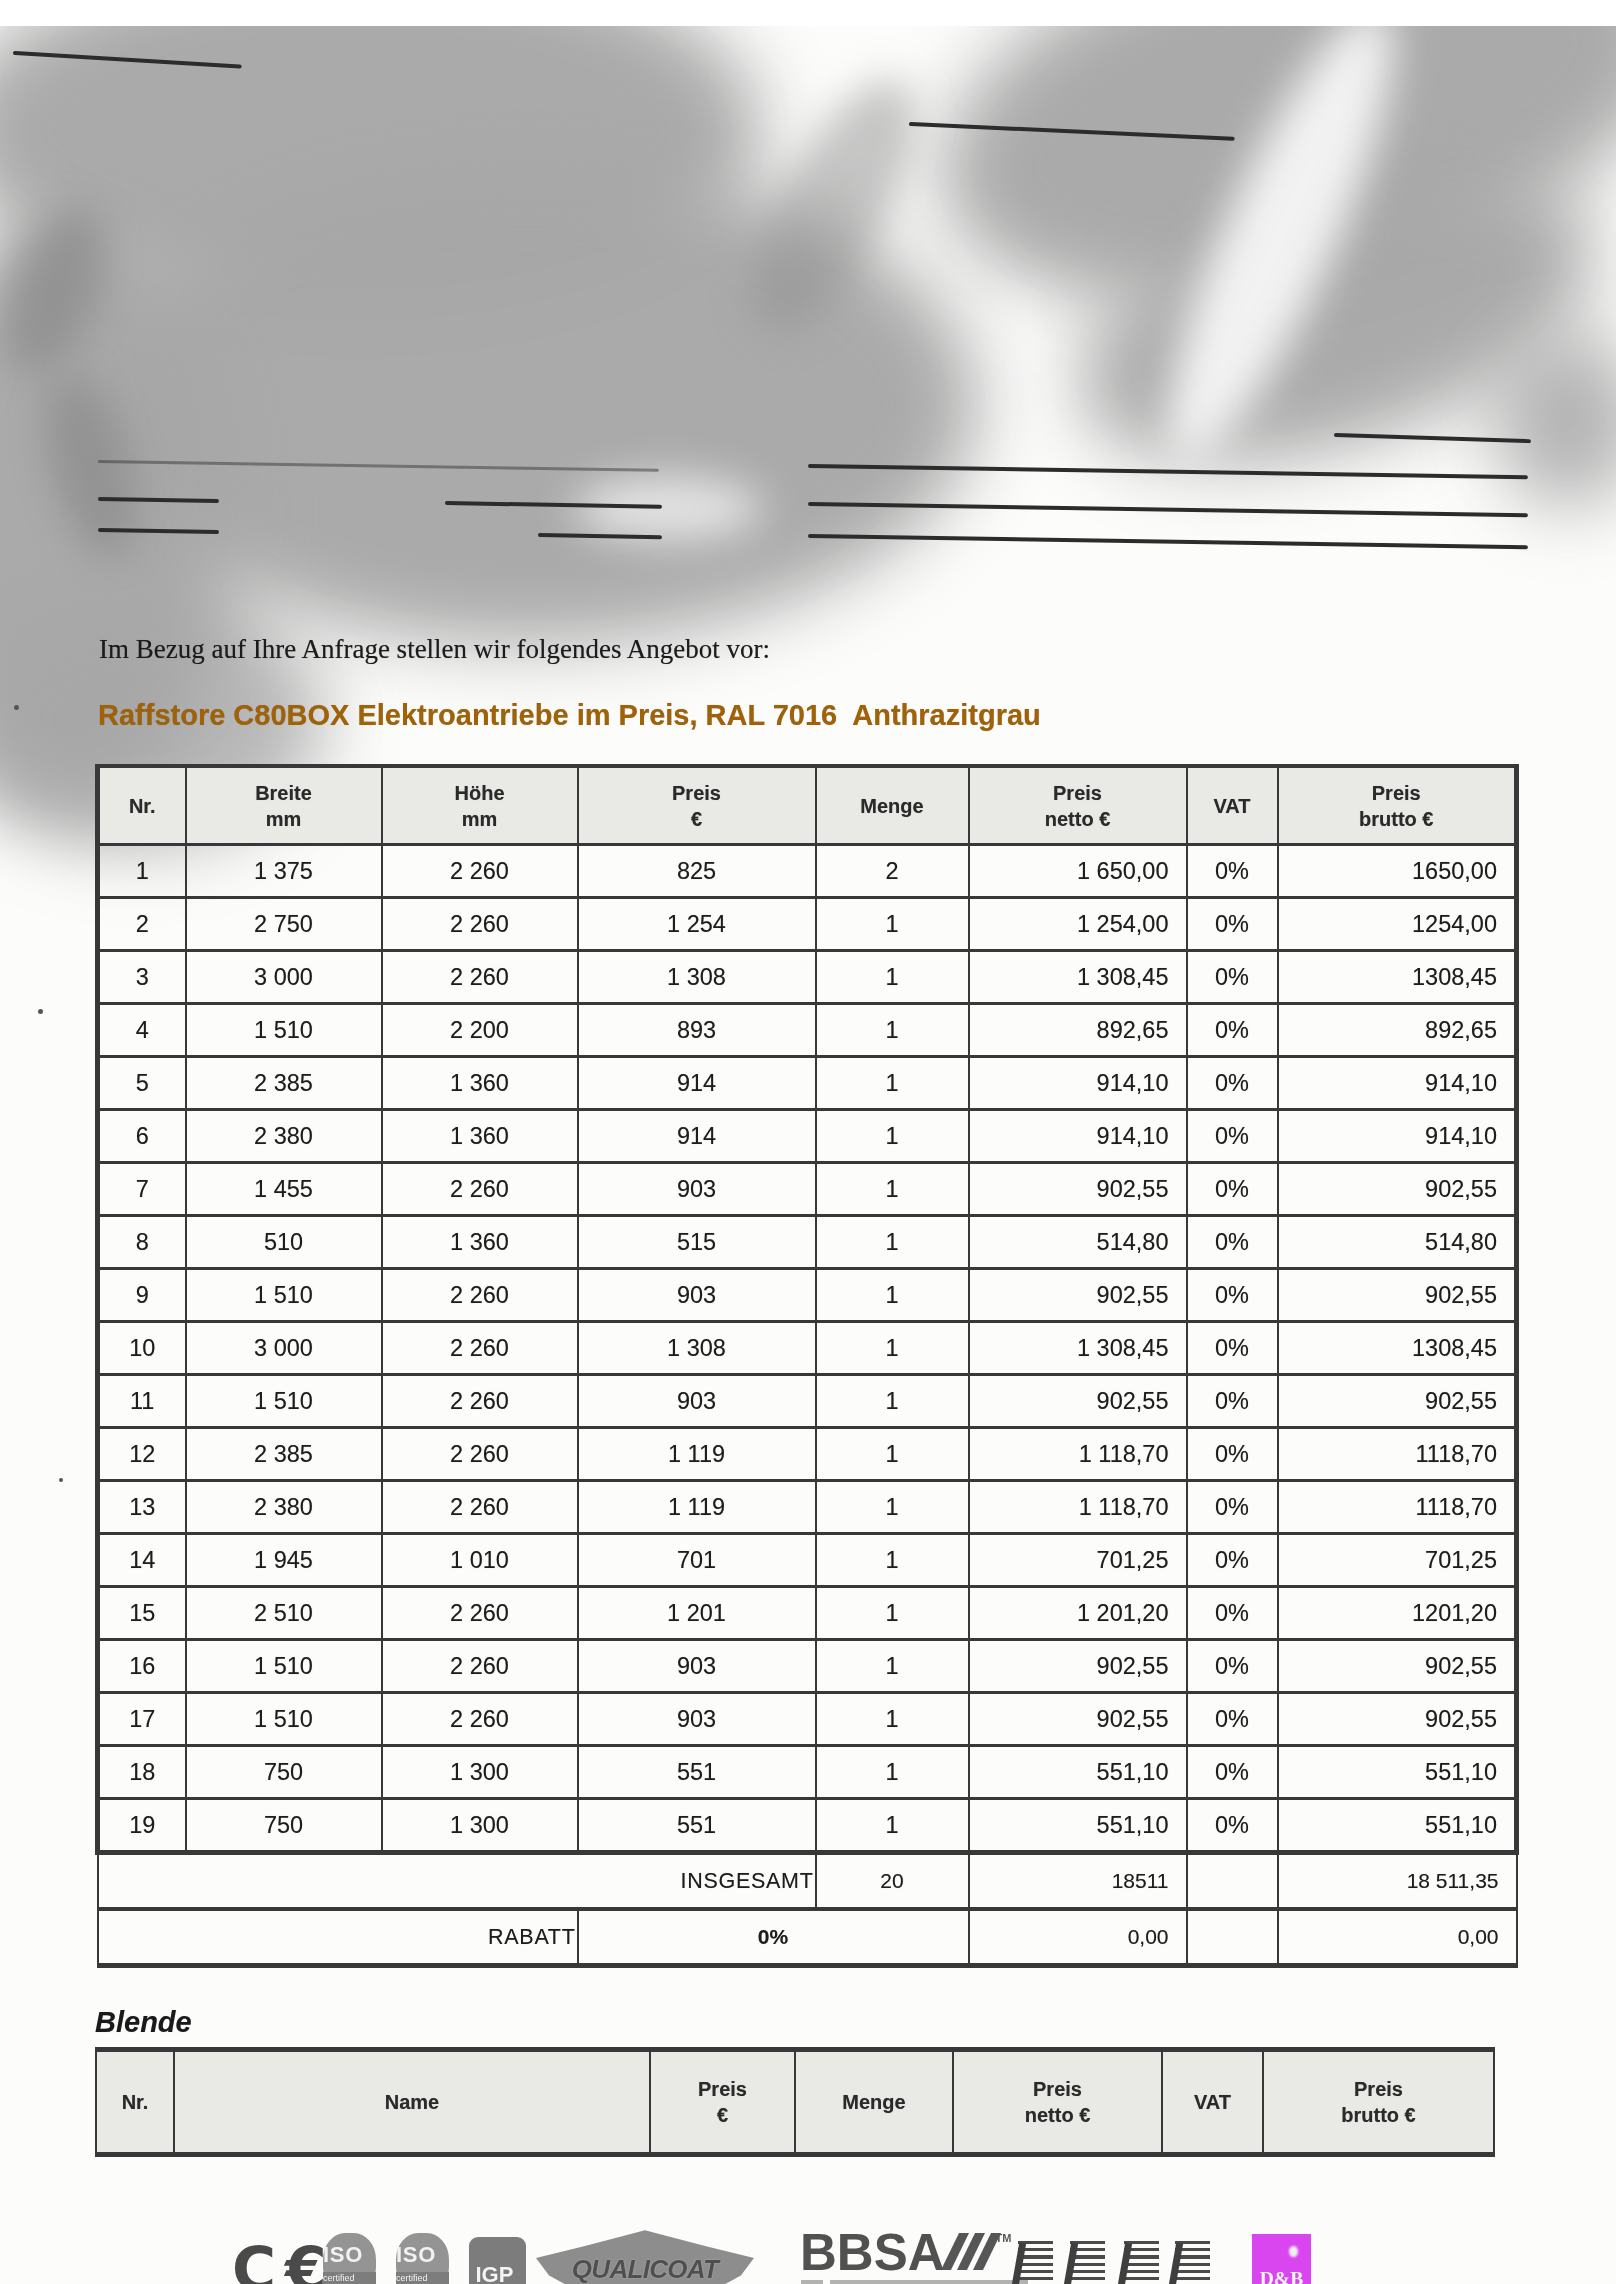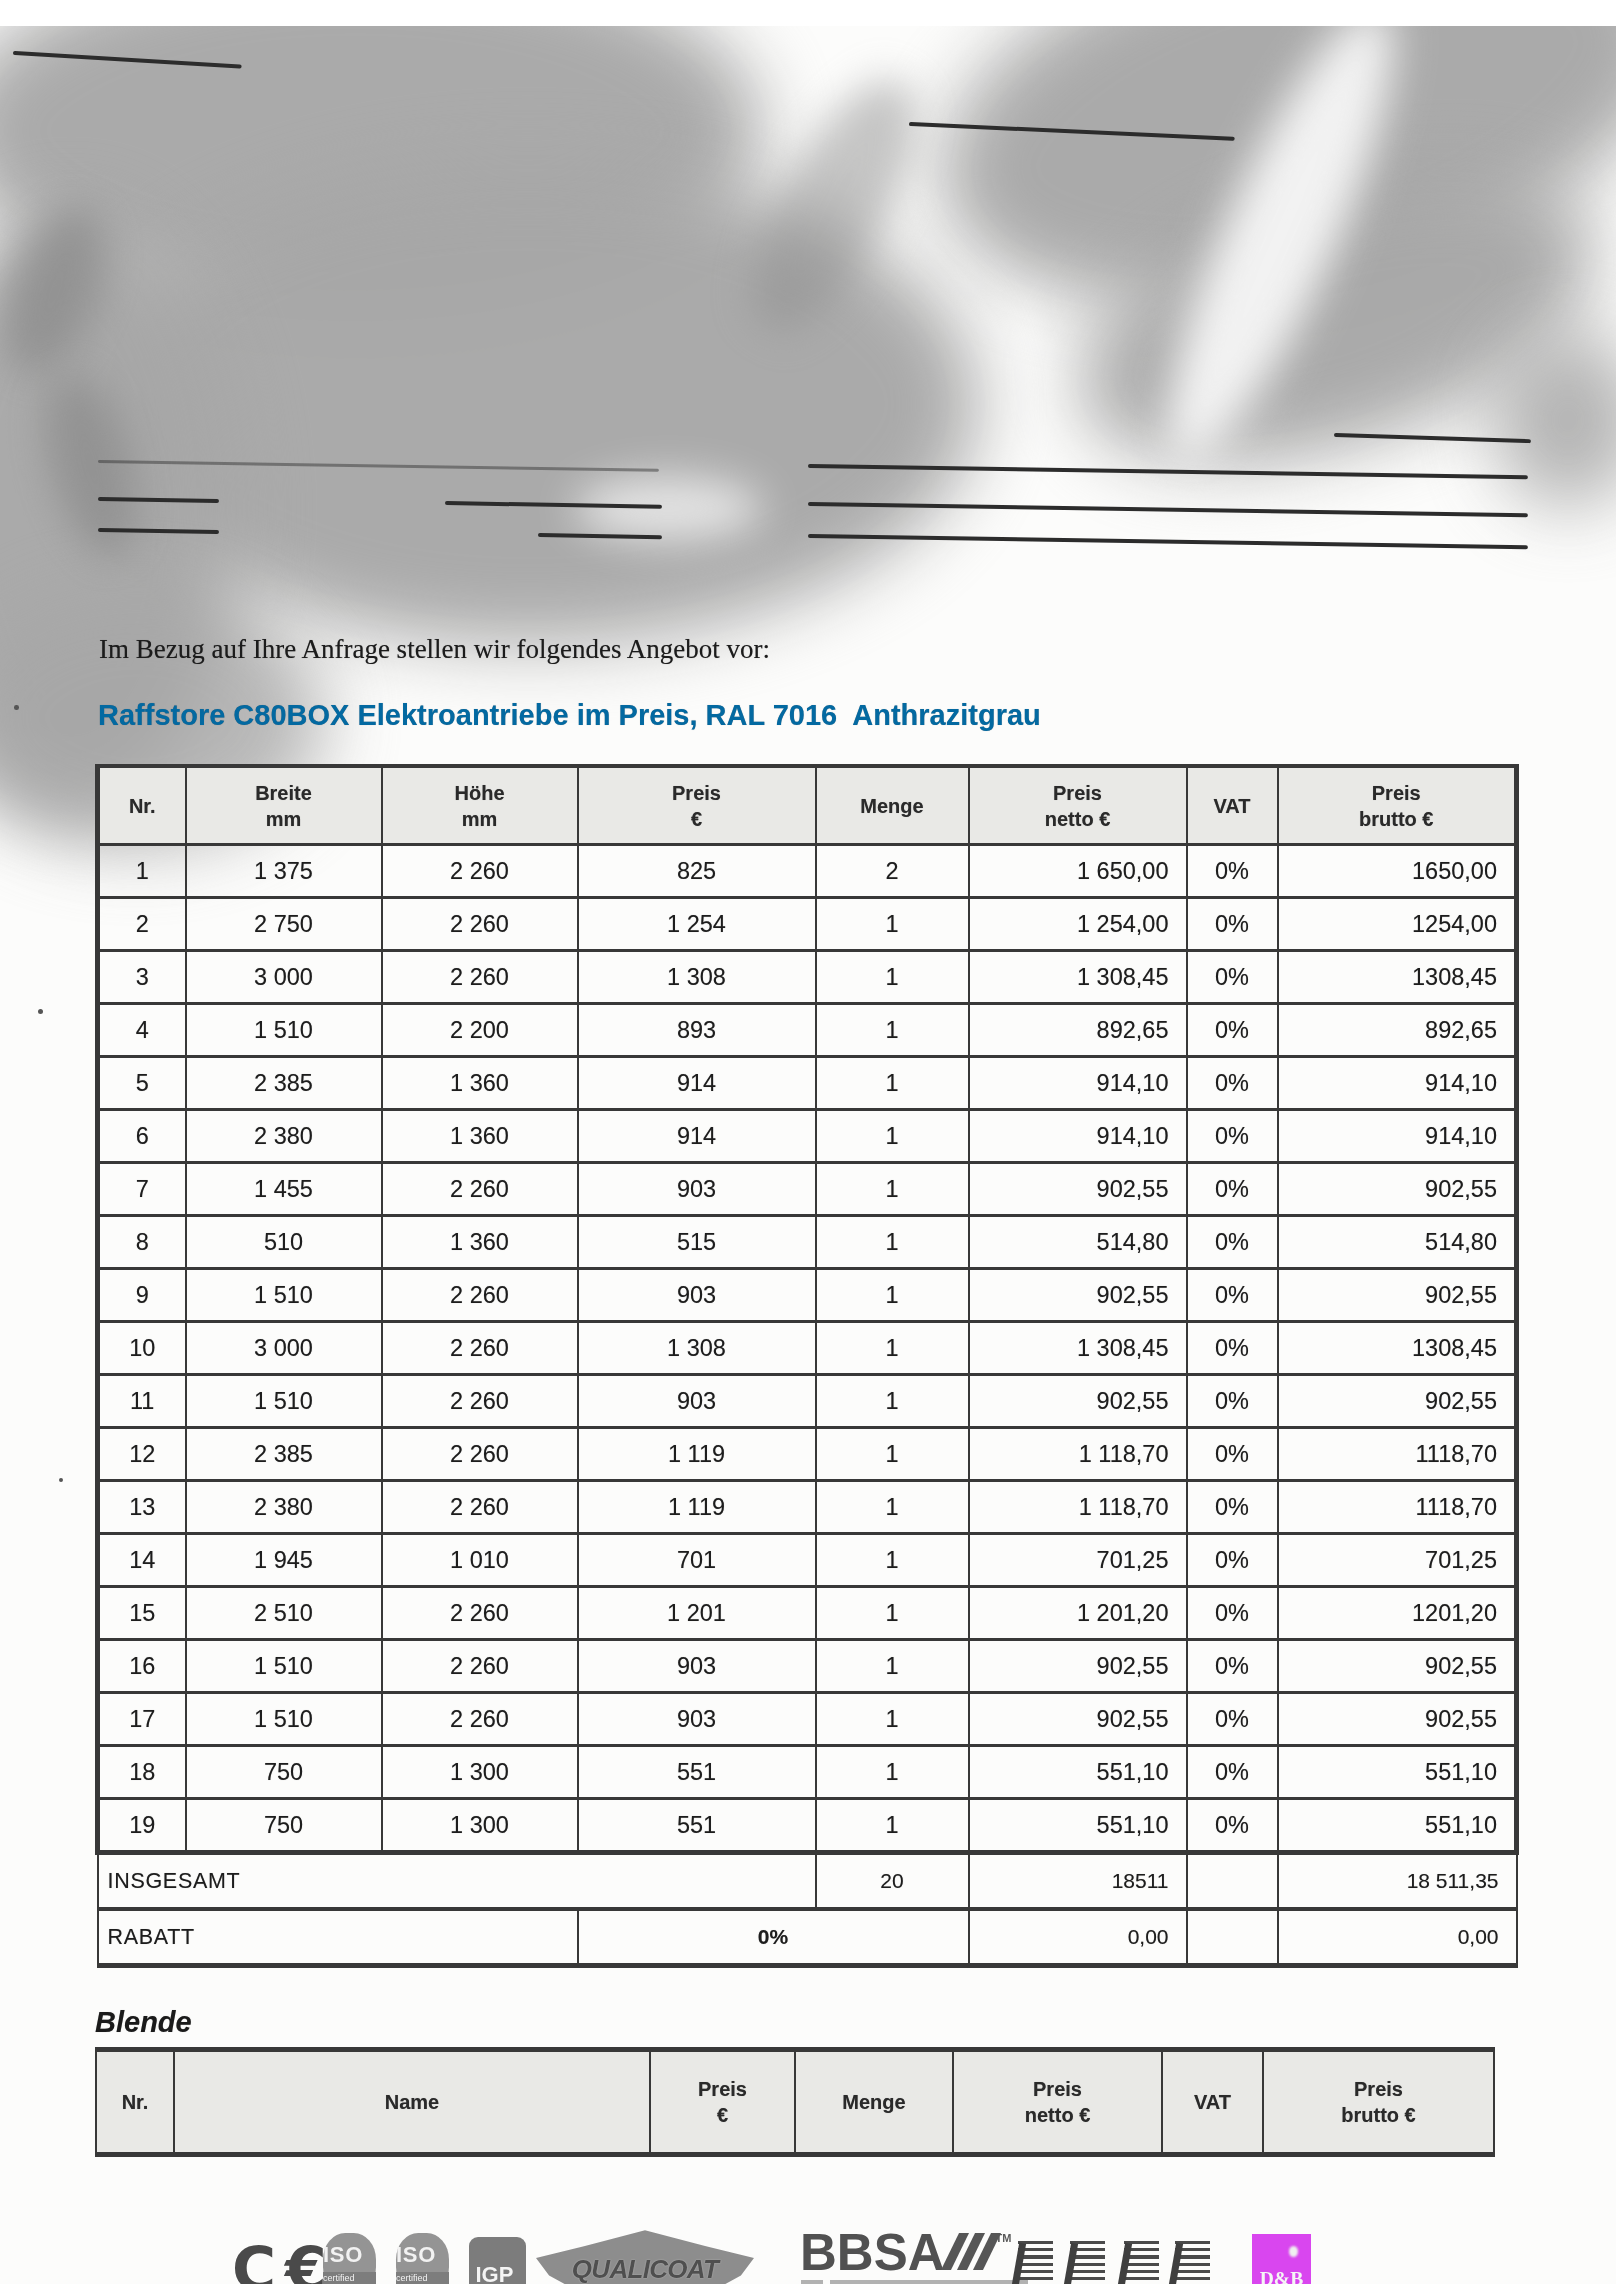--- a/index.html
+++ b/index.html
@@ -14,36 +14,36 @@
 
   
   .scanline{position:absolute;height:3.9px;background:#2c2c2c;border-radius:2px;transform-origin:left center;}
   .scanline.faint{opacity:.45;height:3.3px;}
 
   .speck{position:absolute;background:#555;border-radius:50%;}
 
   
   .intro{position:absolute;left:99px;top:608px;font-family:"Liberation Serif","DejaVu Serif",serif;
          font-size:27px;color:#1c1c1c;text-shadow:0 0 0.7px rgba(20,20,20,.45);}
-  .title{position:absolute;left:98px;top:673px;font-size:29px;font-weight:bold;color:#0369a1;
+  .title{position:absolute;left:98px;top:673px;font-size:29px;font-weight:bold;color:#a16207;
          white-space:pre;text-shadow:0 0 0.7px rgba(20,20,20,.4);}
   .blende-heading{position:absolute;left:95px;top:1980px;font-size:29px;font-weight:bold;font-style:italic;
          color:#1a1a1a;text-shadow:0 0 0.7px rgba(20,20,20,.4);}
 
   
   table.scan{border-collapse:collapse;table-layout:fixed;position:absolute;
              color:#1d1d1d;text-shadow:0 0 0.7px rgba(25,25,25,.4);}
   table.scan th,table.scan td{border:2.6px solid #383838;overflow:hidden;}
   table.main{left:95px;top:738px;width:1419px;}
   table.main th{border-width:4.6px 2.6px 3.9px 2.6px;background:#e9e9e6;height:73px;
                 font-size:20px;font-weight:bold;line-height:1.3;white-space:pre-line;text-align:center;color:#2a2a2a;}
   table.main td{height:48px;border-width:3.3px 2.6px;font-size:23.5px;}
   table.main td.c{text-align:center;}
   table.main td.r{text-align:right;padding-right:17px;}
-  table.main td.l{text-align:left;padding-left:9px;}
+  table.main td.l{text-align:right;padding-left:9px;}
   table.main tbody.totals td{height:50px;border-width:4.6px 2.6px;font-size:21px;}
   table.main tbody.totals td.label{font-size:21.5px;letter-spacing:0.7px;}
   table.main tbody.totals tr.final td{font-weight:bold;}
   table.main tbody.totals td.bold{font-weight:bold;}
   table.main tr:last-child td{border-bottom-width:5.2px;}
   table.main td:first-child,table.main th:first-child{border-left-width:5.2px;}
   table.main td:last-child,table.main th:last-child{border-right-width:5.2px;}
 
   table.blende{left:95px;top:2021px;width:1398px;}
   table.blende th{border-width:5.2px 2.6px 5.2px 2.6px;background:#e9e9e6;height:98px;

